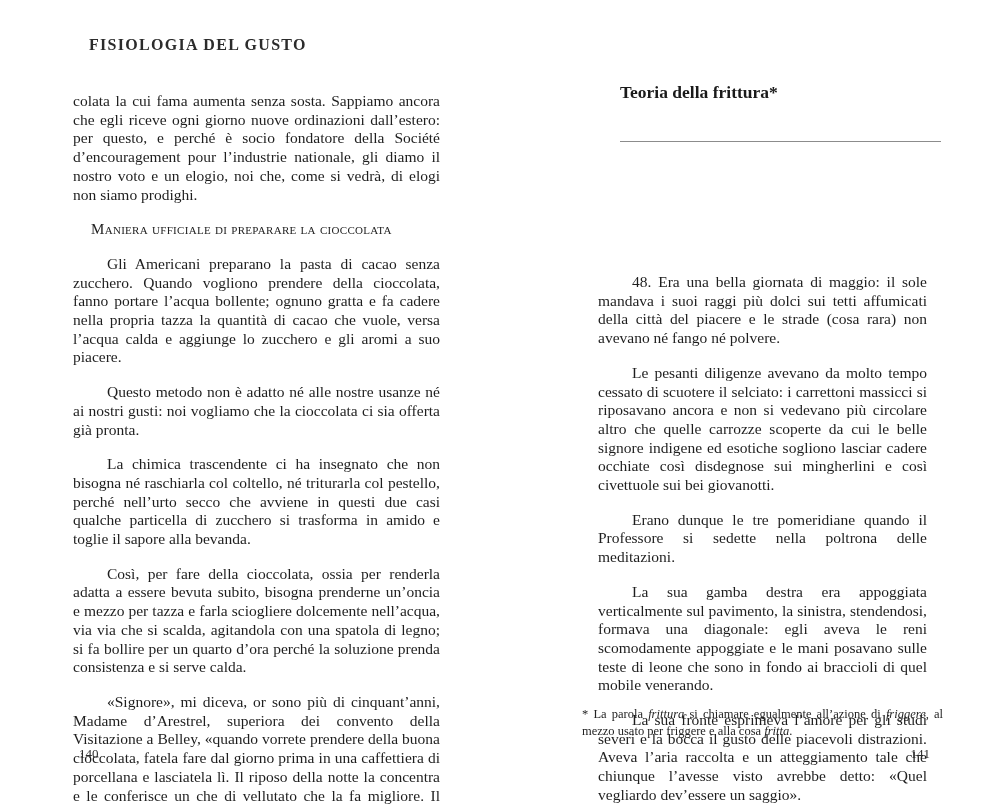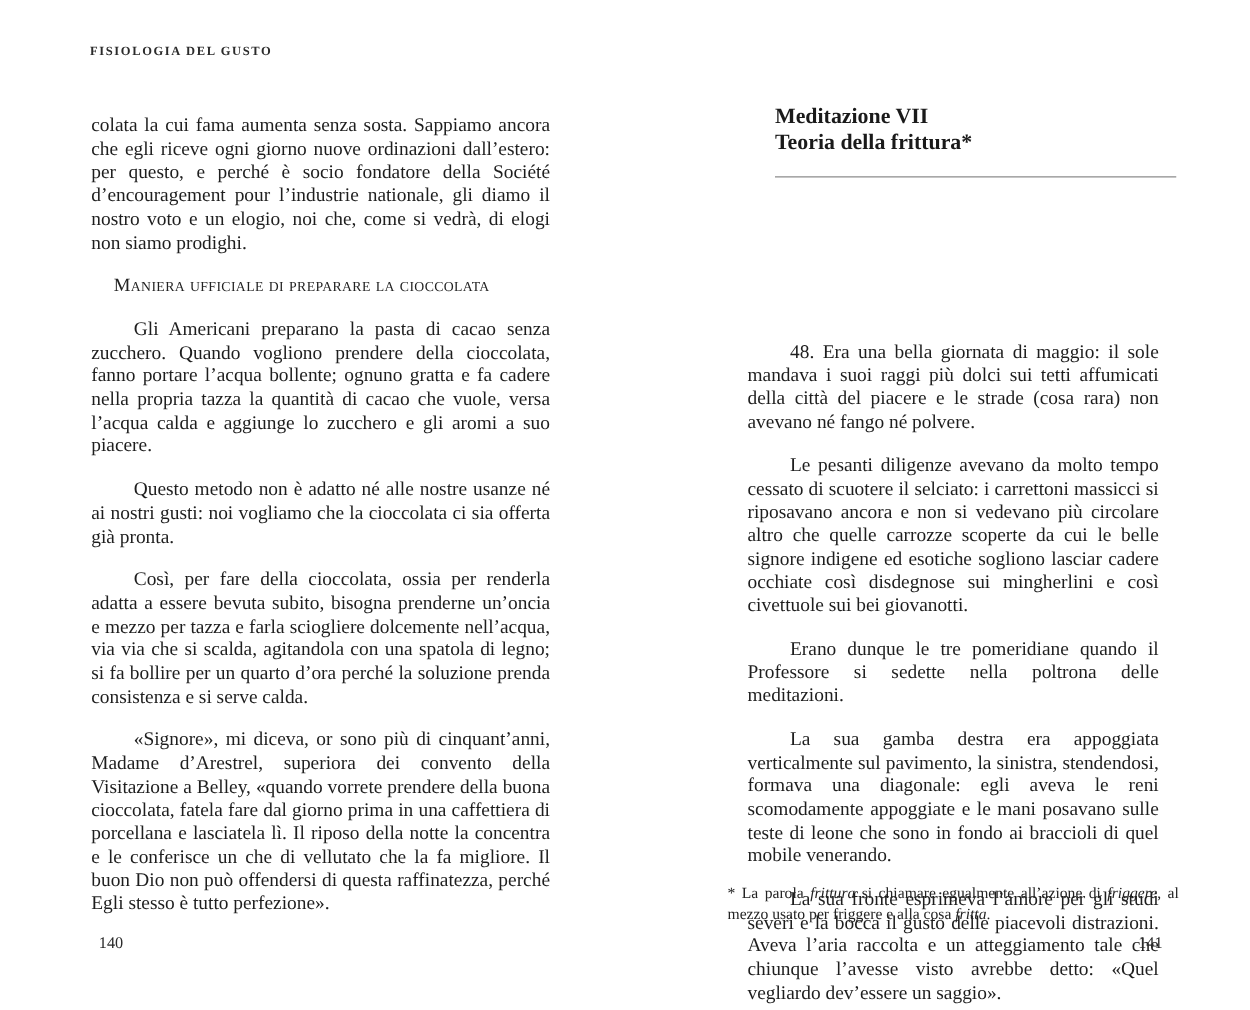--- a/index.html
+++ b/index.html
@@ -5,22 +5,22 @@
   html, body { margin: 0; padding: 0; }
   body {
     width: 1000px; height: 808px;
     background: #ffffff;
     position: relative;
     font-family: "Liberation Serif", "DejaVu Serif", serif;
     color: #1e1e1e;
     overflow: hidden;
   }
   .running-header {
-    position: absolute; top: 36px; left: 72px;
-    font-size: 10px; font-weight: bold;
+    position: absolute; top: 36px; left: 89px;
+    font-size: 16px; font-weight: bold;
     letter-spacing: 1.3px; color: #2b2b2b;
   }
   .left-body {
     position: absolute; top: 76px; left: 57px; width: 399px;
     font-size: 15.5px; line-height: 18.7px; text-align: justify;
   }
   .left-body p, .right-body p { margin: 16px; }
   .left-body .para-list p { text-indent: 34px; }
   .intro-para { text-indent: 0; }
   .section-heading {
@@ -65,29 +65,29 @@
 <body>
 
 <div class="running-header">FISIOLOGIA DEL GUSTO</div>
 
 <div class="left-body">
   <p class="intro-para">colata la cui fama aumenta senza sosta. Sappiamo ancora che egli riceve ogni giorno nuove ordinazioni dall’estero: per questo, e perché è socio fondatore della Société d’encouragement pour l’industrie nationale, gli diamo il nostro voto e un elogio, noi che, come si vedrà, di elogi non siamo prodighi.</p>
   <h3 class="section-heading">Maniera ufficiale di preparare la cioccolata</h3>
   <div class="para-list">
       <p>Gli Americani preparano la pasta di cacao senza zucchero. Quando vogliono prendere della cioccolata, fanno portare l’acqua bollente; ognuno gratta e fa cadere nella propria tazza la quantità di cacao che vuole, versa l’acqua calda e aggiunge lo zucchero e gli aromi a suo piacere.</p>
       <p>Questo metodo non è adatto né alle nostre usanze né ai nostri gusti: noi vogliamo che la cioccolata ci sia offerta già pronta.</p>
+      <p>La chimica trascendente ci ha insegnato che non bisogna né raschiarla col coltello, né triturarla col pestello, perché nell’urto secco che avviene in questi due casi qualche particella di zucchero si trasforma in amido e toglie il sapore alla bevanda.</p>
       <p>Così, per fare della cioccolata, ossia per renderla adatta a essere bevuta subito, bisogna prenderne un’oncia e mezzo per tazza e farla sciogliere dolcemente nell’acqua, via via che si scalda, agitandola con una spatola di legno; si fa bollire per un quarto d’ora perché la soluzione prenda consistenza e si serve calda.</p>
       <p>«Signore», mi diceva, or sono più di cinquant’anni, Madame d’Arestrel, superiora dei convento della Visitazione a Belley, «quando vorrete prendere della buona cioccolata, fatela fare dal giorno prima in una caffettiera di porcellana e lasciatela lì. Il riposo della notte la concentra e le conferisce un che di vellutato che la fa migliore. Il buon Dio non può offendersi di questa raffinatezza, perché Egli stesso è tutto perfezione».</p>
     </div>
 </div>
 
 <div class="folio-left">140</div>
 
 <div class="chapter-title">
-  <div>Meditazione VII</div>
   <div>Teoria della frittura*</div>
 </div>
 
 <div class="title-rule"></div>
 
 <div class="right-body">
     <p>48. Era una bella giornata di maggio: il sole mandava i suoi raggi più dolci sui tetti affumicati della città del piacere e le strade (cosa rara) non avevano né fango né polvere.</p>
     <p>Le pesanti diligenze avevano da molto tempo cessato di scuotere il selciato: i carrettoni massicci si riposavano ancora e non si vedevano più circolare altro che quelle carrozze scoperte da cui le belle signore indigene ed esotiche sogliono lasciar cadere occhiate così disdegnose sui mingherlini e così civettuole sui bei giovanotti.</p>
     <p>Erano dunque le tre pomeridiane quando il Professore si sedette nella poltrona delle meditazioni.</p>
     <p>La sua gamba destra era appoggiata verticalmente sul pavimento, la sinistra, stendendosi, formava una diagonale: egli aveva le reni scomodamente appoggiate e le mani posavano sulle teste di leone che sono in fondo ai braccioli di quel mobile venerando.</p>

